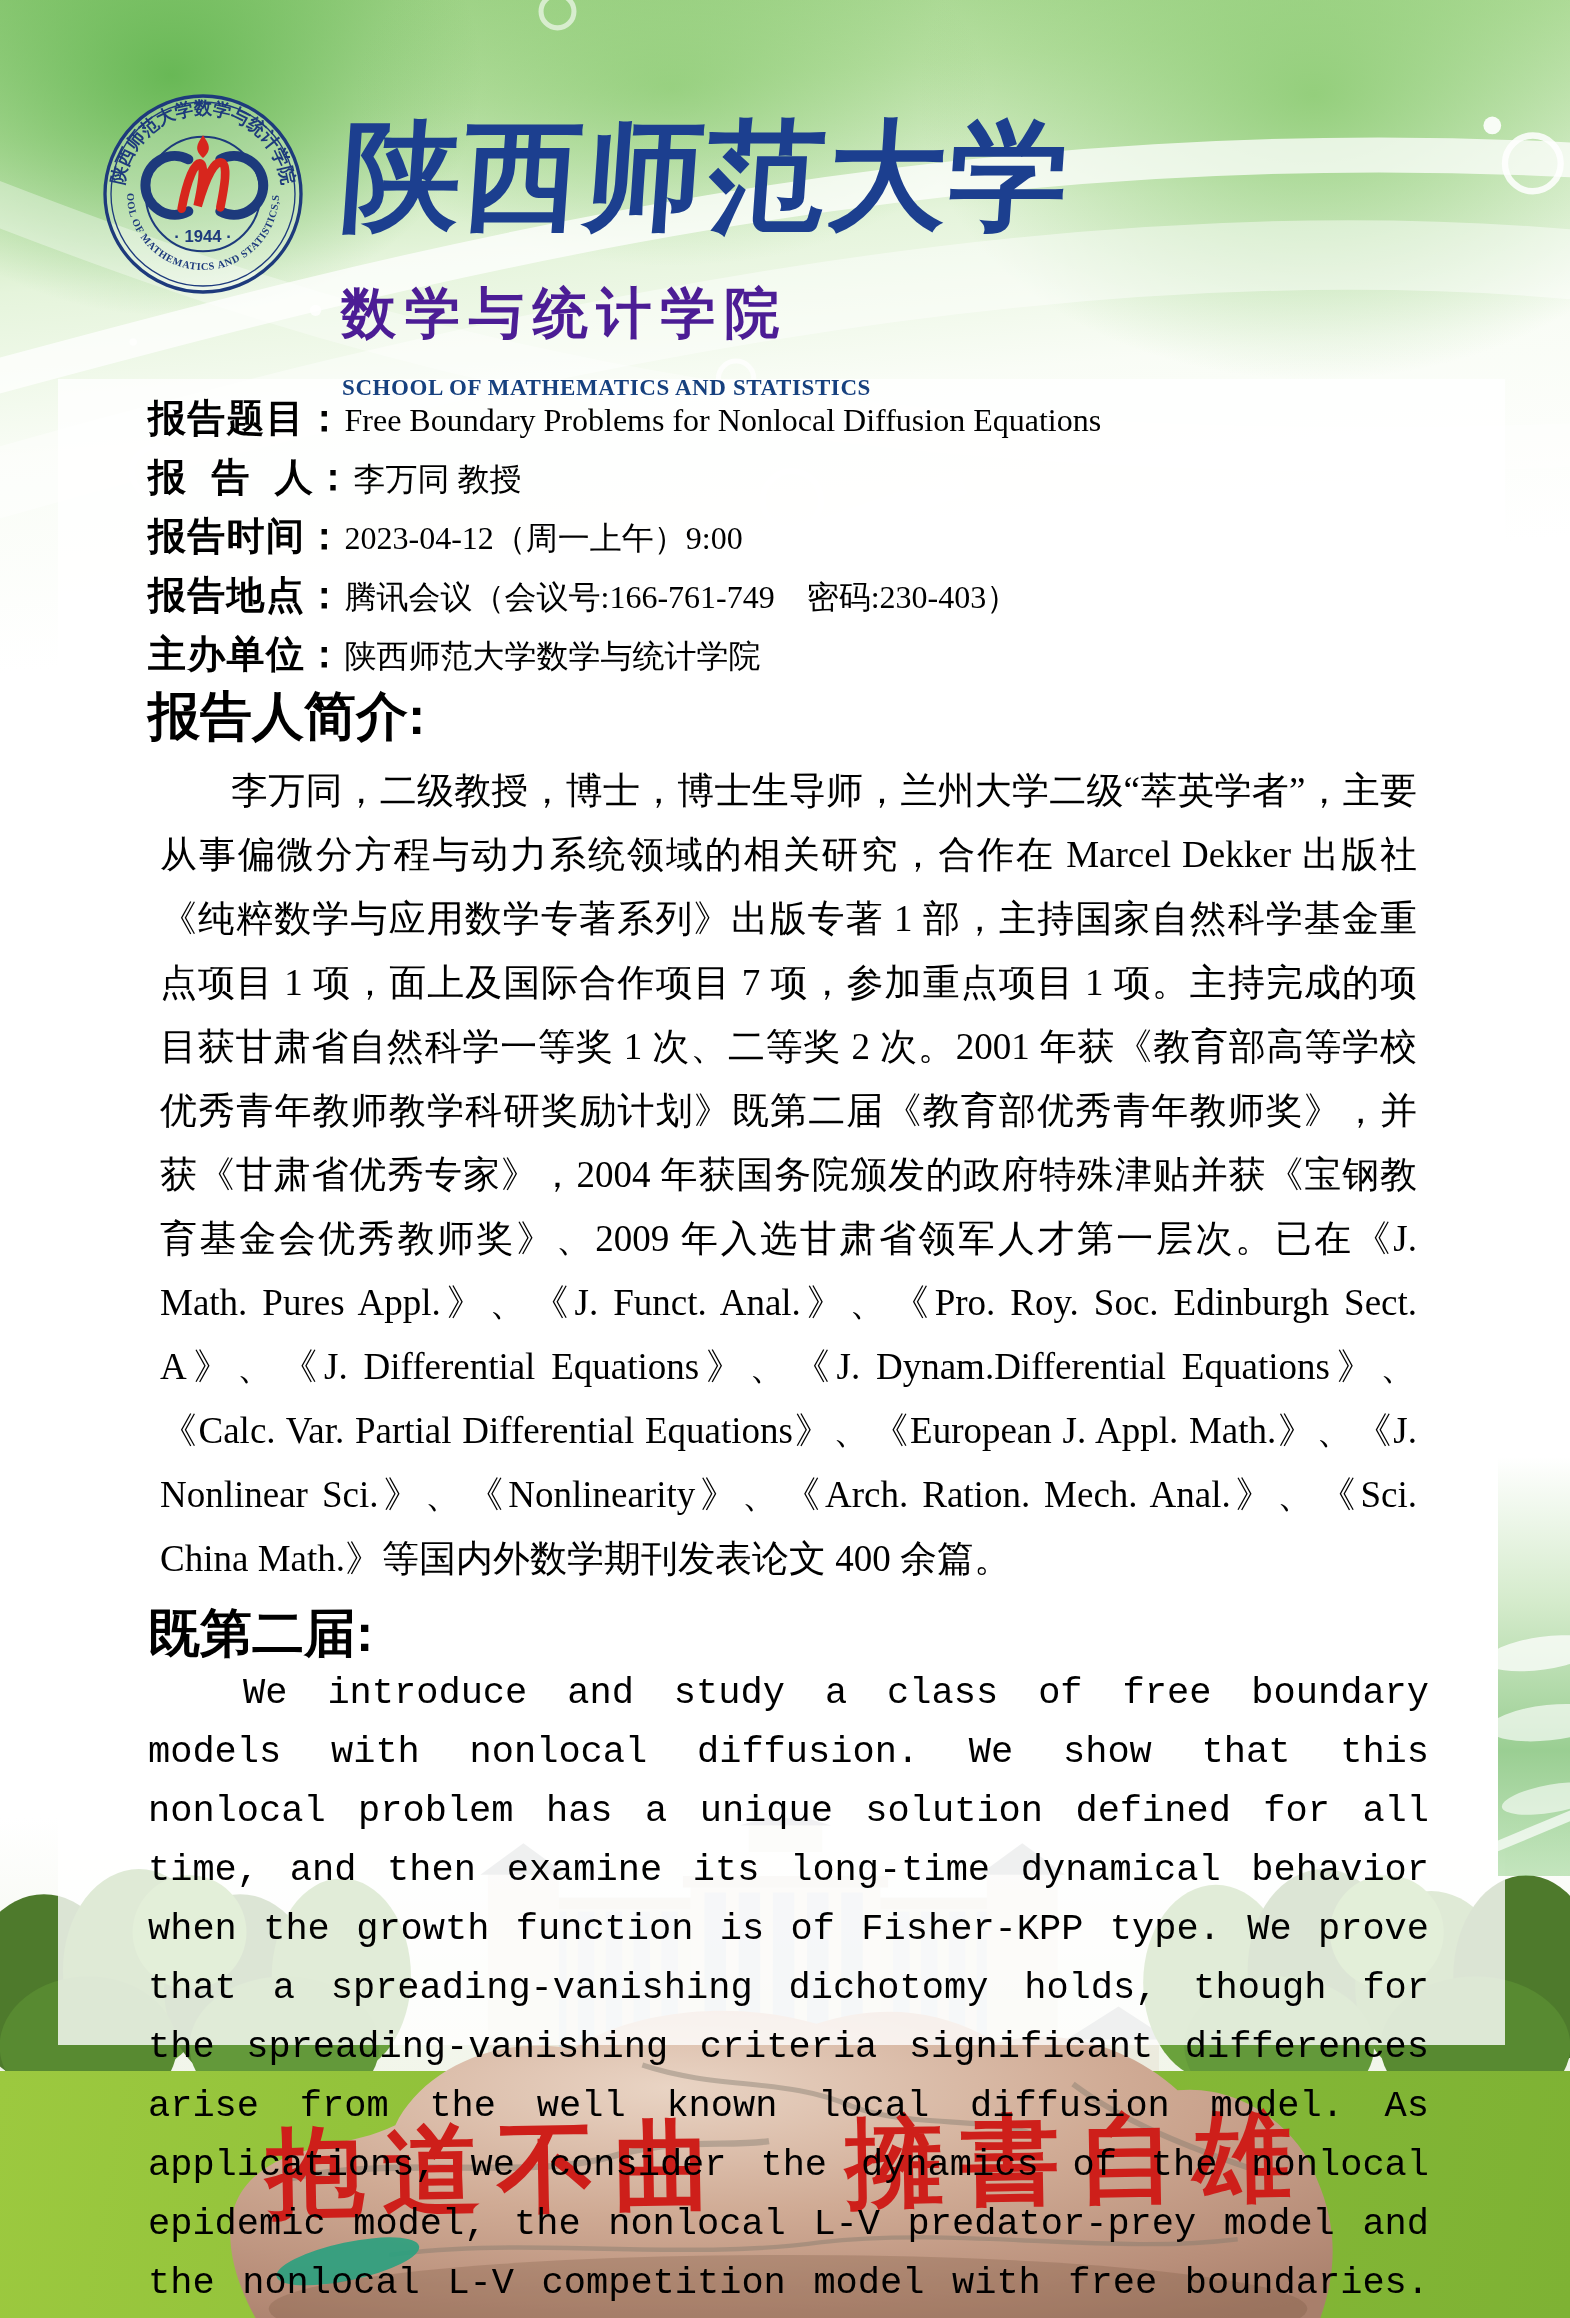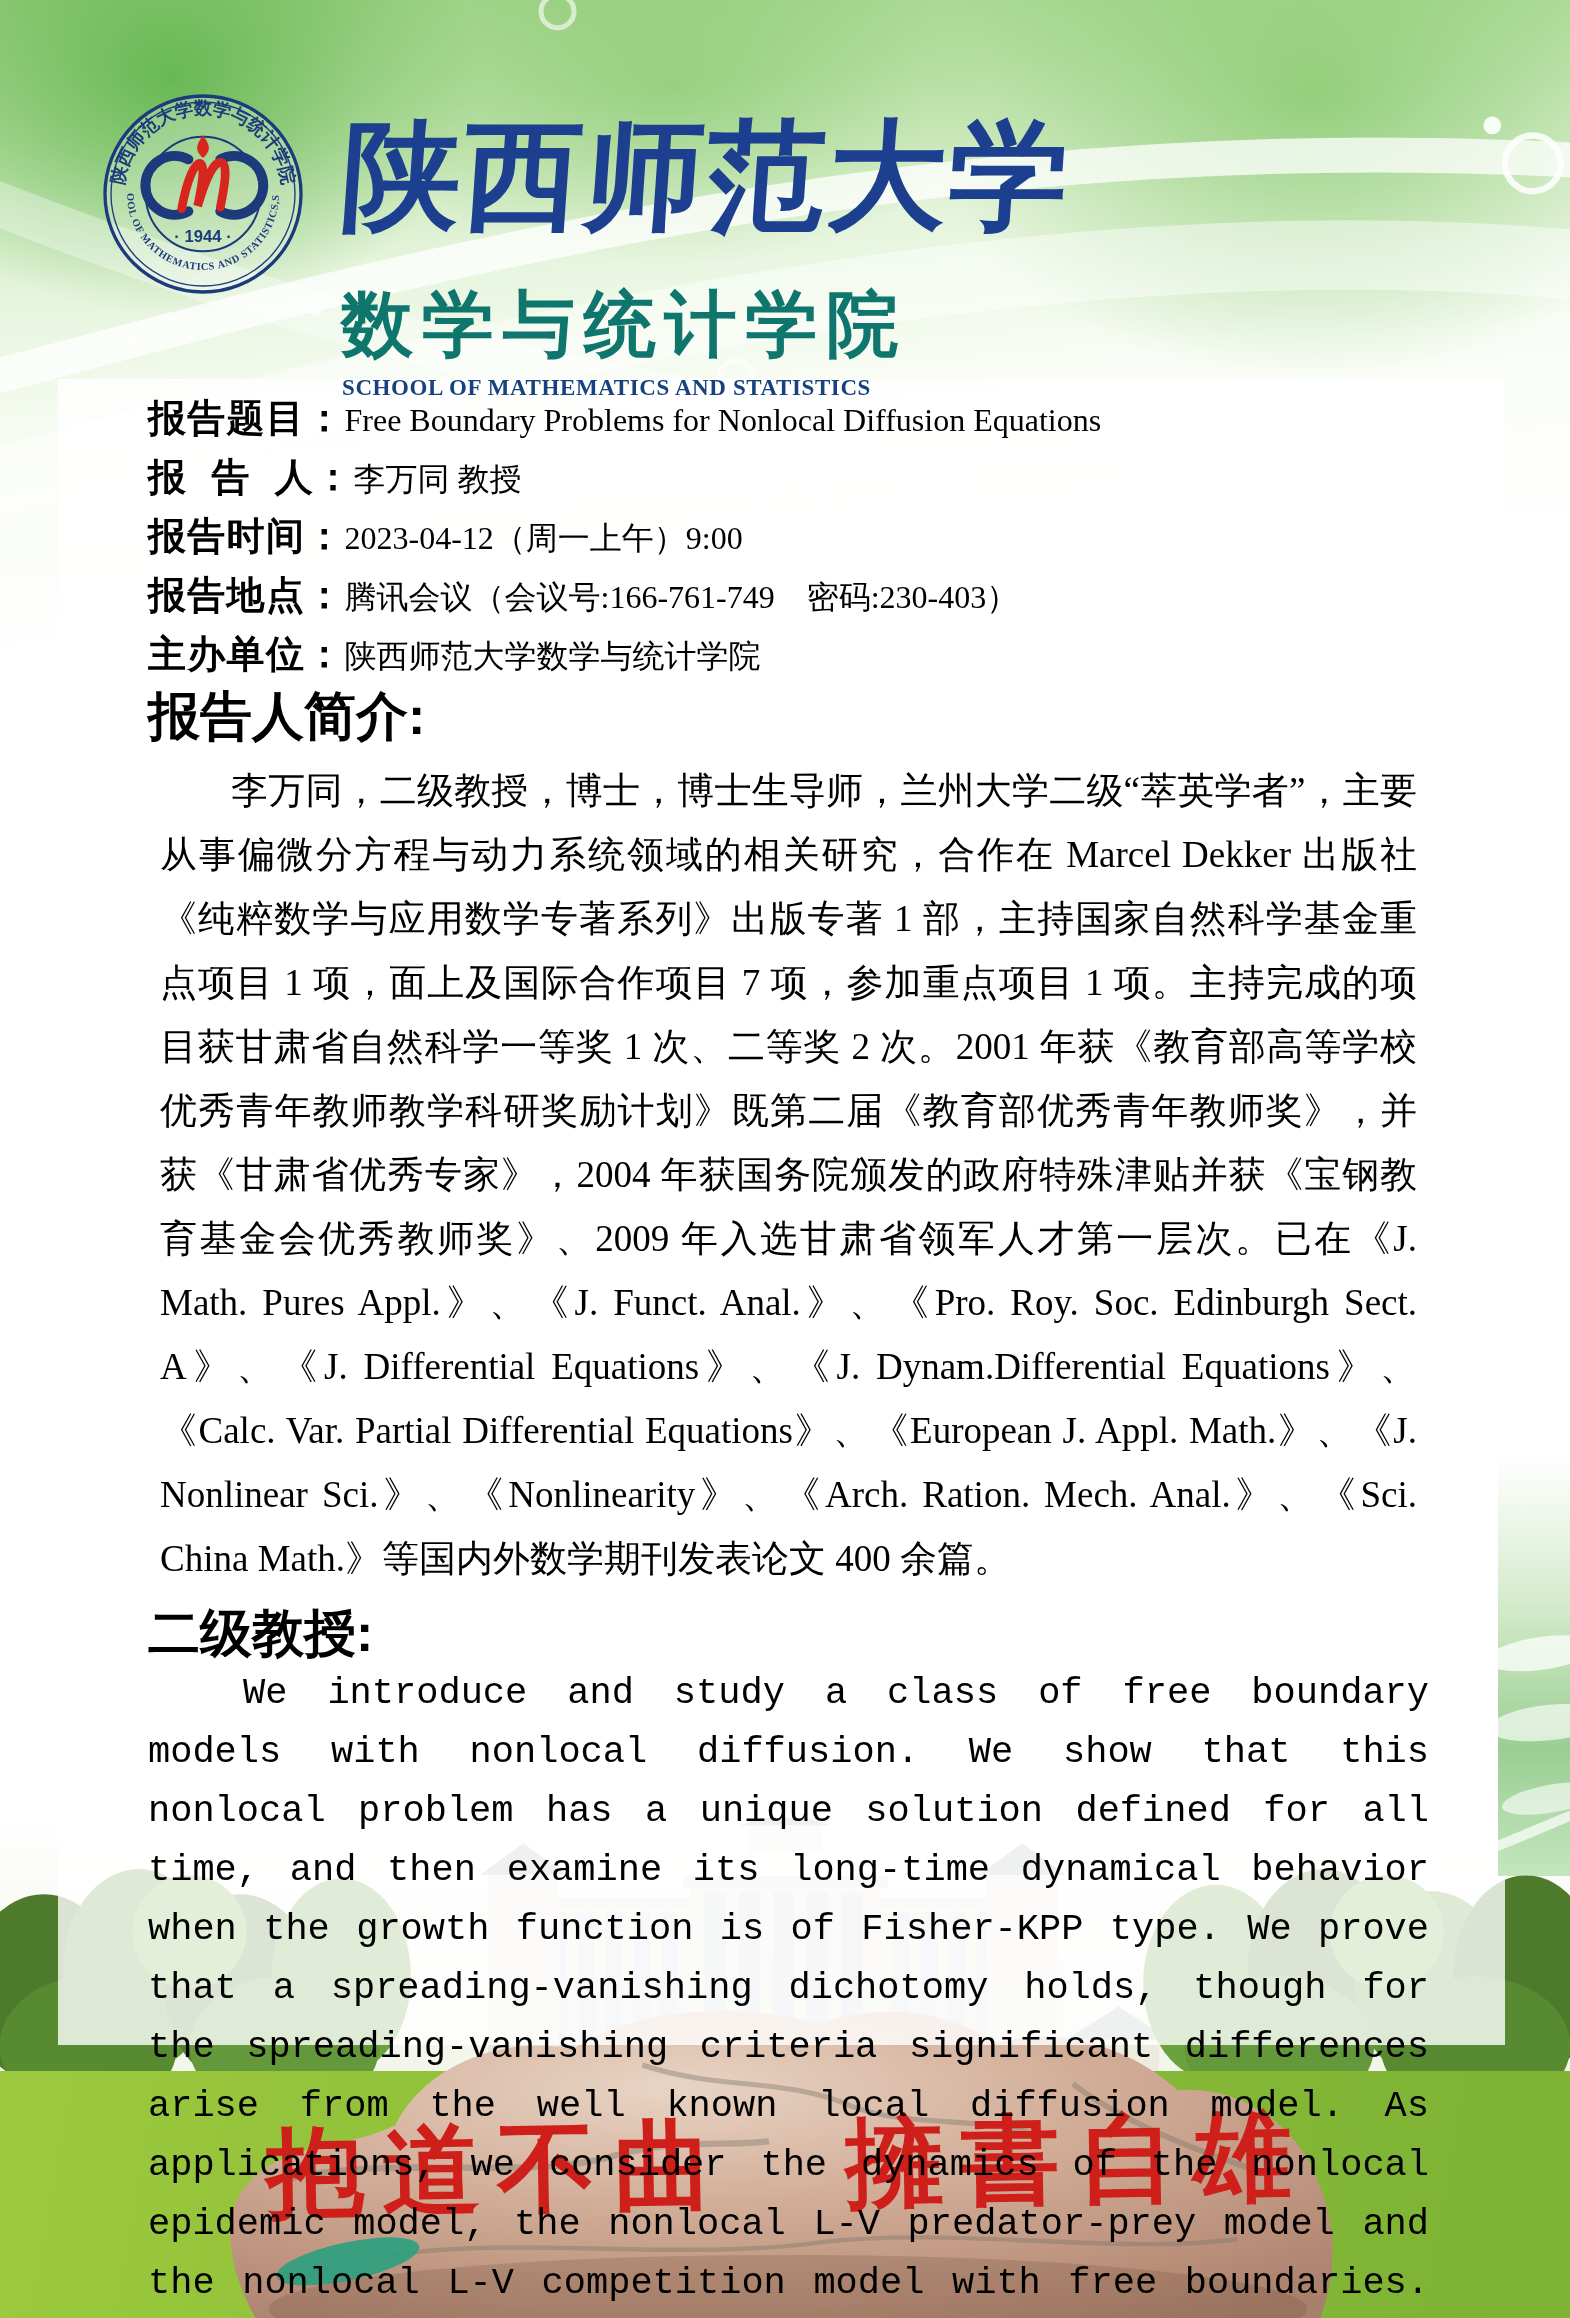--- a/index.html
+++ b/index.html
@@ -52,21 +52,21 @@
   .seal{position:absolute;left:103px;top:94px;width:200px;height:200px;}
   .uni-name{
     position:absolute;left:342px;top:95px;width:545px;
     font-family:"DejaVu Serif", serif;
     font-size:119px;line-height:1.35;font-weight:bold;color:#1c3f8f;
     letter-spacing:2.5px;transform:skewX(-4deg);white-space:nowrap;
   }
   .school-name{
     position:absolute;left:341px;top:277px;width:519px;
     font-family:"Liberation Sans", sans-serif;
-    font-size:72px;font-weight:bold;color:#0f766e;letter-spacing:8.9px;white-space:nowrap;
+    font-size:55px;font-weight:bold;color:#4c1d95;letter-spacing:8.9px;white-space:nowrap;
   }
   .school-name-en{
     position:absolute;left:342px;top:375px;width:570px;
     font-family:"Liberation Serif", serif;
     font-size:23px;font-weight:bold;color:#17417f;letter-spacing:0.6px;white-space:nowrap;
   }
   
   .content{position:absolute;left:148px;top:391px;width:1281px;z-index:5;color:#000;}
   .detail-row{display:flex;align-items:baseline;line-height:59px;}
   .detail-label{
@@ -282,18 +282,18 @@
       <span class="detail-value">腾讯会议（会议号:166-761-749　密码:230-403）</span>
     </div>
     <div class="detail-row">
       <span class="detail-label">主办单位：</span>
       <span class="detail-value">陕西师范大学数学与统计学院</span>
     </div>
 
     <div class="section-heading">报告人简介:</div>
     <p class="bio-text">李万同，二级教授，博士，博士生导师，兰州大学二级“萃英学者”，主要从事偏微分方程与动力系统领域的相关研究，合作在 Marcel Dekker 出版社《纯粹数学与应用数学专著系列》出版专著 1 部，主持国家自然科学基金重点项目 1 项，面上及国际合作项目 7 项，参加重点项目 1 项。主持完成的项目获甘肃省自然科学一等奖 1 次、二等奖 2 次。2001 年获《教育部高等学校优秀青年教师教学科研奖励计划》既第二届《教育部优秀青年教师奖》，并获《甘肃省优秀专家》，2004 年获国务院颁发的政府特殊津贴并获《宝钢教育基金会优秀教师奖》、2009 年入选甘肃省领军人才第一层次。已在《J. Math. Pures Appl.》、《J. Funct. Anal.》、《Pro. Roy. Soc. Edinburgh Sect. A》、《J. Differential Equations》、《J. Dynam.Differential Equations》、《Calc. Var. Partial Differential Equations》、《European J. Appl. Math.》、《J. Nonlinear Sci.》、《Nonlinearity》、《Arch. Ration. Mech. Anal.》、《Sci. China Math.》等国内外数学期刊发表论文 400 余篇。</p>
 
-    <div class="section-heading">二级教授:</div>
+    <div class="section-heading">既第二届:</div>
     <p class="abstract-text">We introduce and study a class of free boundary models with nonlocal diffusion. We show that this nonlocal problem has a unique solution defined for all time, and then examine its long-time dynamical behavior when the growth function is of Fisher-KPP type. We prove that a spreading-vanishing dichotomy holds, though for the spreading-vanishing criteria significant differences arise from the well known local diffusion model. As applications, we consider the dynamics of the nonlocal epidemic model, the nonlocal L-V predator-prey model and the nonlocal L-V competition model with free boundaries. Finally, we give some discussions and remarks.</p>
   </div>
 
 </div>
 
 
 </body></html>

